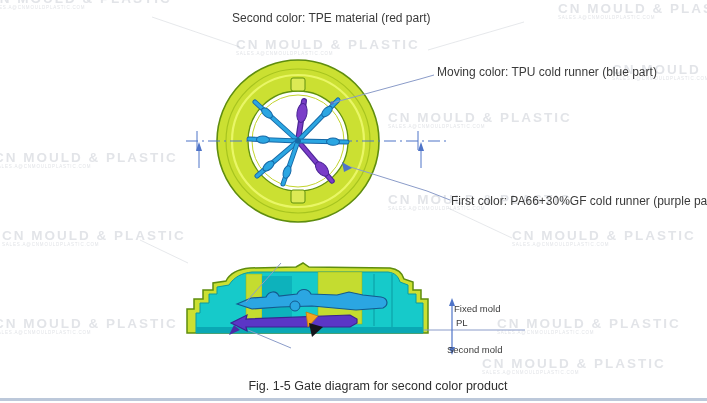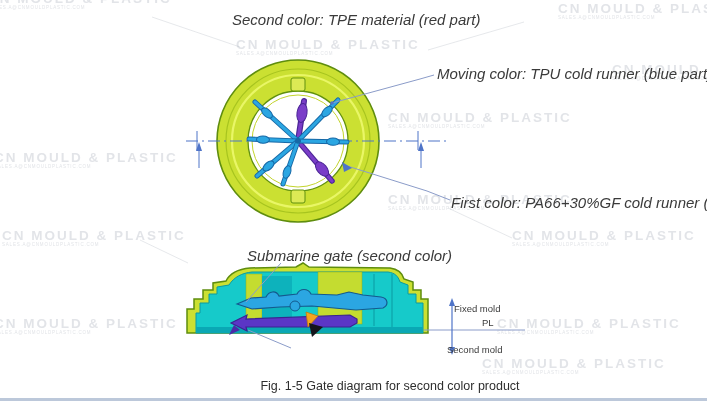--- a/index.html
+++ b/index.html
@@ -3,23 +3,23 @@
 <meta charset="utf-8">
 <style>
   :root{
     --part-yellow:#cbe032; --runner-blue:#2ba6e2; --runner-purple:#7a3dc8;
     --runner-purple-dark:#5b36c6; --section-teal:#16caca; --gate-orange:#f5a51d;
     --leader:#8b9cc9; --dimension:#4f74c8; --bottom-rule:#bcc8da;
   }
   html,body{margin:0;padding:0;background:#fff;}
   #stage{position:relative;width:707px;height:403px;background:#fff;overflow:hidden;
          font-family:"Liberation Sans",sans-serif;}
-  .lbl{position:absolute;color:#3a3a3a;font-size:15px;white-space:nowrap;line-height:1.2;font-style:italic;}
+  .lbl{position:absolute;color:#3a3a3a;font-size:12px;white-space:nowrap;line-height:1.2;}
   .lbl-sm{position:absolute;color:#3a3a3a;font-size:9.5px;white-space:nowrap;line-height:1.1;padding-left:21px;}
-  .caption{position:absolute;left:240px;top:379px;width:300px;text-align:center;
+  .caption{position:absolute;left:228px;top:379px;width:300px;text-align:center;
            color:#2e2e2e;font-size:12.5px;white-space:nowrap;}
   .wm{position:absolute;pointer-events:none;}
   .wm-main{font-size:13.5px;font-weight:700;letter-spacing:2px;color:rgba(158,166,178,0.30);white-space:nowrap;}
   .wm-sub{font-size:4.5px;letter-spacing:0.8px;color:rgba(158,166,178,0.32);white-space:nowrap;margin-top:-1px;}
   .bottom-rule{position:absolute;left:0;right:0;top:398px;height:2.5px;background:var(--bottom-rule);}
   svg{position:absolute;left:0;top:0;}
   .c-yellow{fill:var(--part-yellow);stroke:#5f8d0e;}
   .c-teal{fill:var(--section-teal);stroke:#0a9aa2;}
   .c-blue{fill:var(--runner-blue);stroke:#14598e;}
   .c-purple{fill:var(--runner-purple-dark);stroke:#3a2390;}
@@ -198,20 +198,19 @@
       <polyline class="leader" points="344,165 427,191 450,200"></polyline>
       <polygon points="342,162 352,168 344,172" class="dimfill"></polygon>
       <line class="leader" x1="246" y1="302" x2="281" y2="263"></line>
       <line class="leader" x1="248" y1="330" x2="291" y2="348"></line>
     </g>
   </svg>
 
   <div class="lbl" style="left:232px;top:11px">Second color: TPE material (red part)</div>
   <div class="lbl" style="left:437px;top:65px">Moving color: TPU cold runner (blue part)</div>
   <div class="lbl" style="left:451px;top:194px">First color: PA66+30%GF cold runner (purple part)</div>
-  <div class="lbl" style="left:247px;top:247px">Submarine gate (second color)</div>
   <div class="lbl-sm" style="left:433px;top:304px">Fixed mold</div>
-  <div class="lbl-sm" style="left:461px;top:318px">PL</div>
+  <div class="lbl-sm" style="left:435px;top:318px">PL</div>
   <div class="lbl-sm" style="left:426px;top:345px">Second mold</div>
 
   <div class="caption">Fig. 1-5 Gate diagram for second color product</div>
   <div class="bottom-rule"></div>
 </div>
 
 </body></html>

